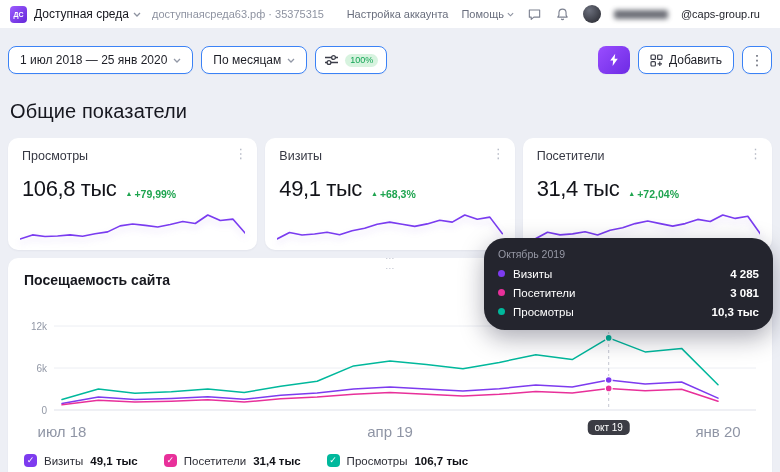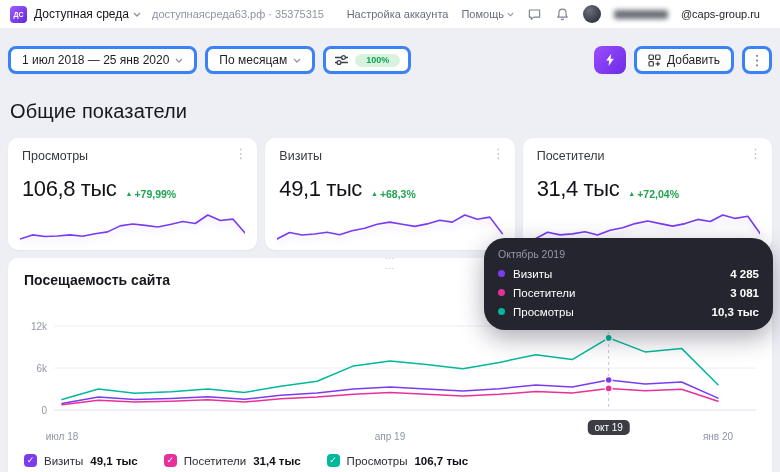--- a/index.html
+++ b/index.html
@@ -13,23 +13,23 @@
 .counter-switch{display:flex;align-items:center;gap:4px;background:none;border:0;font:inherit;font-size:12px;color:#15161d;cursor:pointer}
 .counter-meta{font-size:11px;color:#8e93a1;margin-left:4px}
 .tb-right{display:flex;align-items:center;gap:13px;font-size:11px;color:#696e7d}
 .tb-link{color:#696e7d;text-decoration:none;display:flex;align-items:center;gap:3px;cursor:pointer}
 .avatar{width:18px;height:18px;border-radius:50%;background:radial-gradient(circle at 35% 30%,#6b6f7c,#23242b);flex:0 0 auto}
 .redacted{width:54px;height:9px;background:#3c3f4a;border-radius:2px;filter:blur(2.5px);opacity:.75}
 .user-domain{color:#23242c}
 
 .toolbar{display:flex;align-items:center;justify-content:space-between;padding:18px 8px 0}
 .tb-group{display:flex;align-items:center;gap:8px}
-.btn{display:inline-flex;align-items:center;gap:6px;height:28px;padding:0 11px;background:#fff;border:3px solid #3b82f6;border-radius:8px;font:inherit;font-size:12px;color:#1d1e26;cursor:pointer;box-shadow:0 1px 1px rgba(40,40,80,.03)}
+.btn{display:inline-flex;align-items:center;gap:6px;height:28px;padding:0 11px;background:#fff;border:1px solid #3b82f6;border-radius:8px;font:inherit;font-size:12px;color:#1d1e26;cursor:pointer;box-shadow:0 1px 1px rgba(40,40,80,.03)}
 .icon-btn{padding:0 8px}
-.badge{background:#d7f3df;color:#12a454;font-size:9px;font-weight:bold;padding:2px 11px;border-radius:7px;line-height:1}
+.badge{background:#d7f3df;color:#12a454;font-size:9px;font-weight:normal;padding:2px 5px;border-radius:7px;line-height:1}
 .boost{width:32px;justify-content:center;background:linear-gradient(135deg,#9a4dff,#6d2be4);border:0;padding:0}
 .kebab-btn{width:30px;justify-content:center;color:#5a5e6b;font-size:14px;padding:0}
 
 .section-title{font-size:20px;font-weight:normal;color:#16171f;padding:26px 10px 15px;letter-spacing:.1px}
 
 .cards{display:flex;gap:8px;padding:0 8px}
 .card{flex:1;background:#fff;border-radius:10px;height:112px;position:relative;padding:11px 14px;box-shadow:0 1px 2px rgba(30,30,70,.05)}
 .card-title{font-size:12.5px;color:#363843}
 .kebab{position:absolute;top:9px;right:10px;color:#b6bac6;font-size:13px;cursor:pointer;line-height:1}
 .value-row{display:flex;align-items:baseline;gap:9px;margin-top:13px}
@@ -37,21 +37,21 @@
 .delta{font-size:10.5px;font-weight:bold;color:#1ea44f;display:flex;align-items:center;gap:2px}
 .delta .tri{font-size:7px}
 .spark{position:absolute;left:12px;right:12px;bottom:7px;height:34px;filter:drop-shadow(0 4px 3px rgba(110,60,220,.18))}
 .spark svg{width:100%;height:100%}
 
 .chart-card{margin:8px;background:#fff;border-radius:10px;padding:14px 16px;position:relative;height:235px;box-shadow:0 1px 2px rgba(30,30,70,.05)}
 .drag-handle{position:absolute;top:1px;left:50%;transform:translateX(-50%) rotate(90deg);color:#c6c9d4;font-size:9px;letter-spacing:1px;cursor:grab}
 .chart-title{font-size:14px;font-weight:bold;color:#17181f;margin-top:0}
 .chart-wrap{position:relative;margin-top:30px}
 .x-ticks{position:relative;height:20px;margin-top:2px}
-.xtick{position:absolute;transform:translateX(-50%);font-size:10px;color:#8f95a5;white-space:nowrap;top:11px}
+.xtick{position:absolute;transform:translateX(-50%);font-size:15px;color:#8f95a5;white-space:nowrap;top:3px}
 .xtick.hl{background:#3b3c44;color:#fff;padding:2px 7px;border-radius:5px;top:0;font-size:10px}
 .legend{display:flex;align-items:center;gap:26px;margin-top:14px;font-size:11.5px}
 .leg-item{display:flex;align-items:center;cursor:pointer}
 .leg-check{width:13px;height:13px;border-radius:4px;color:#fff;font-size:9px;display:flex;align-items:center;justify-content:center;margin-right:7px;line-height:1}
 .leg-label{color:#2c2d36;margin-right:7px}
 .leg-value{font-weight:bold;color:#0f1016}
 
 .tooltip{position:absolute;left:484px;top:238px;width:289px;background:#24252e;border-radius:21px;padding:10px 14px 9px;box-shadow:0 8px 24px rgba(15,15,40,.35);z-index:6}
 .tt-title{font-size:10.5px;color:#9698a5;margin-bottom:4px}
 .tt-row{display:flex;align-items:center;gap:8px;padding:3.5px 0;font-size:11.5px;color:#fff}

